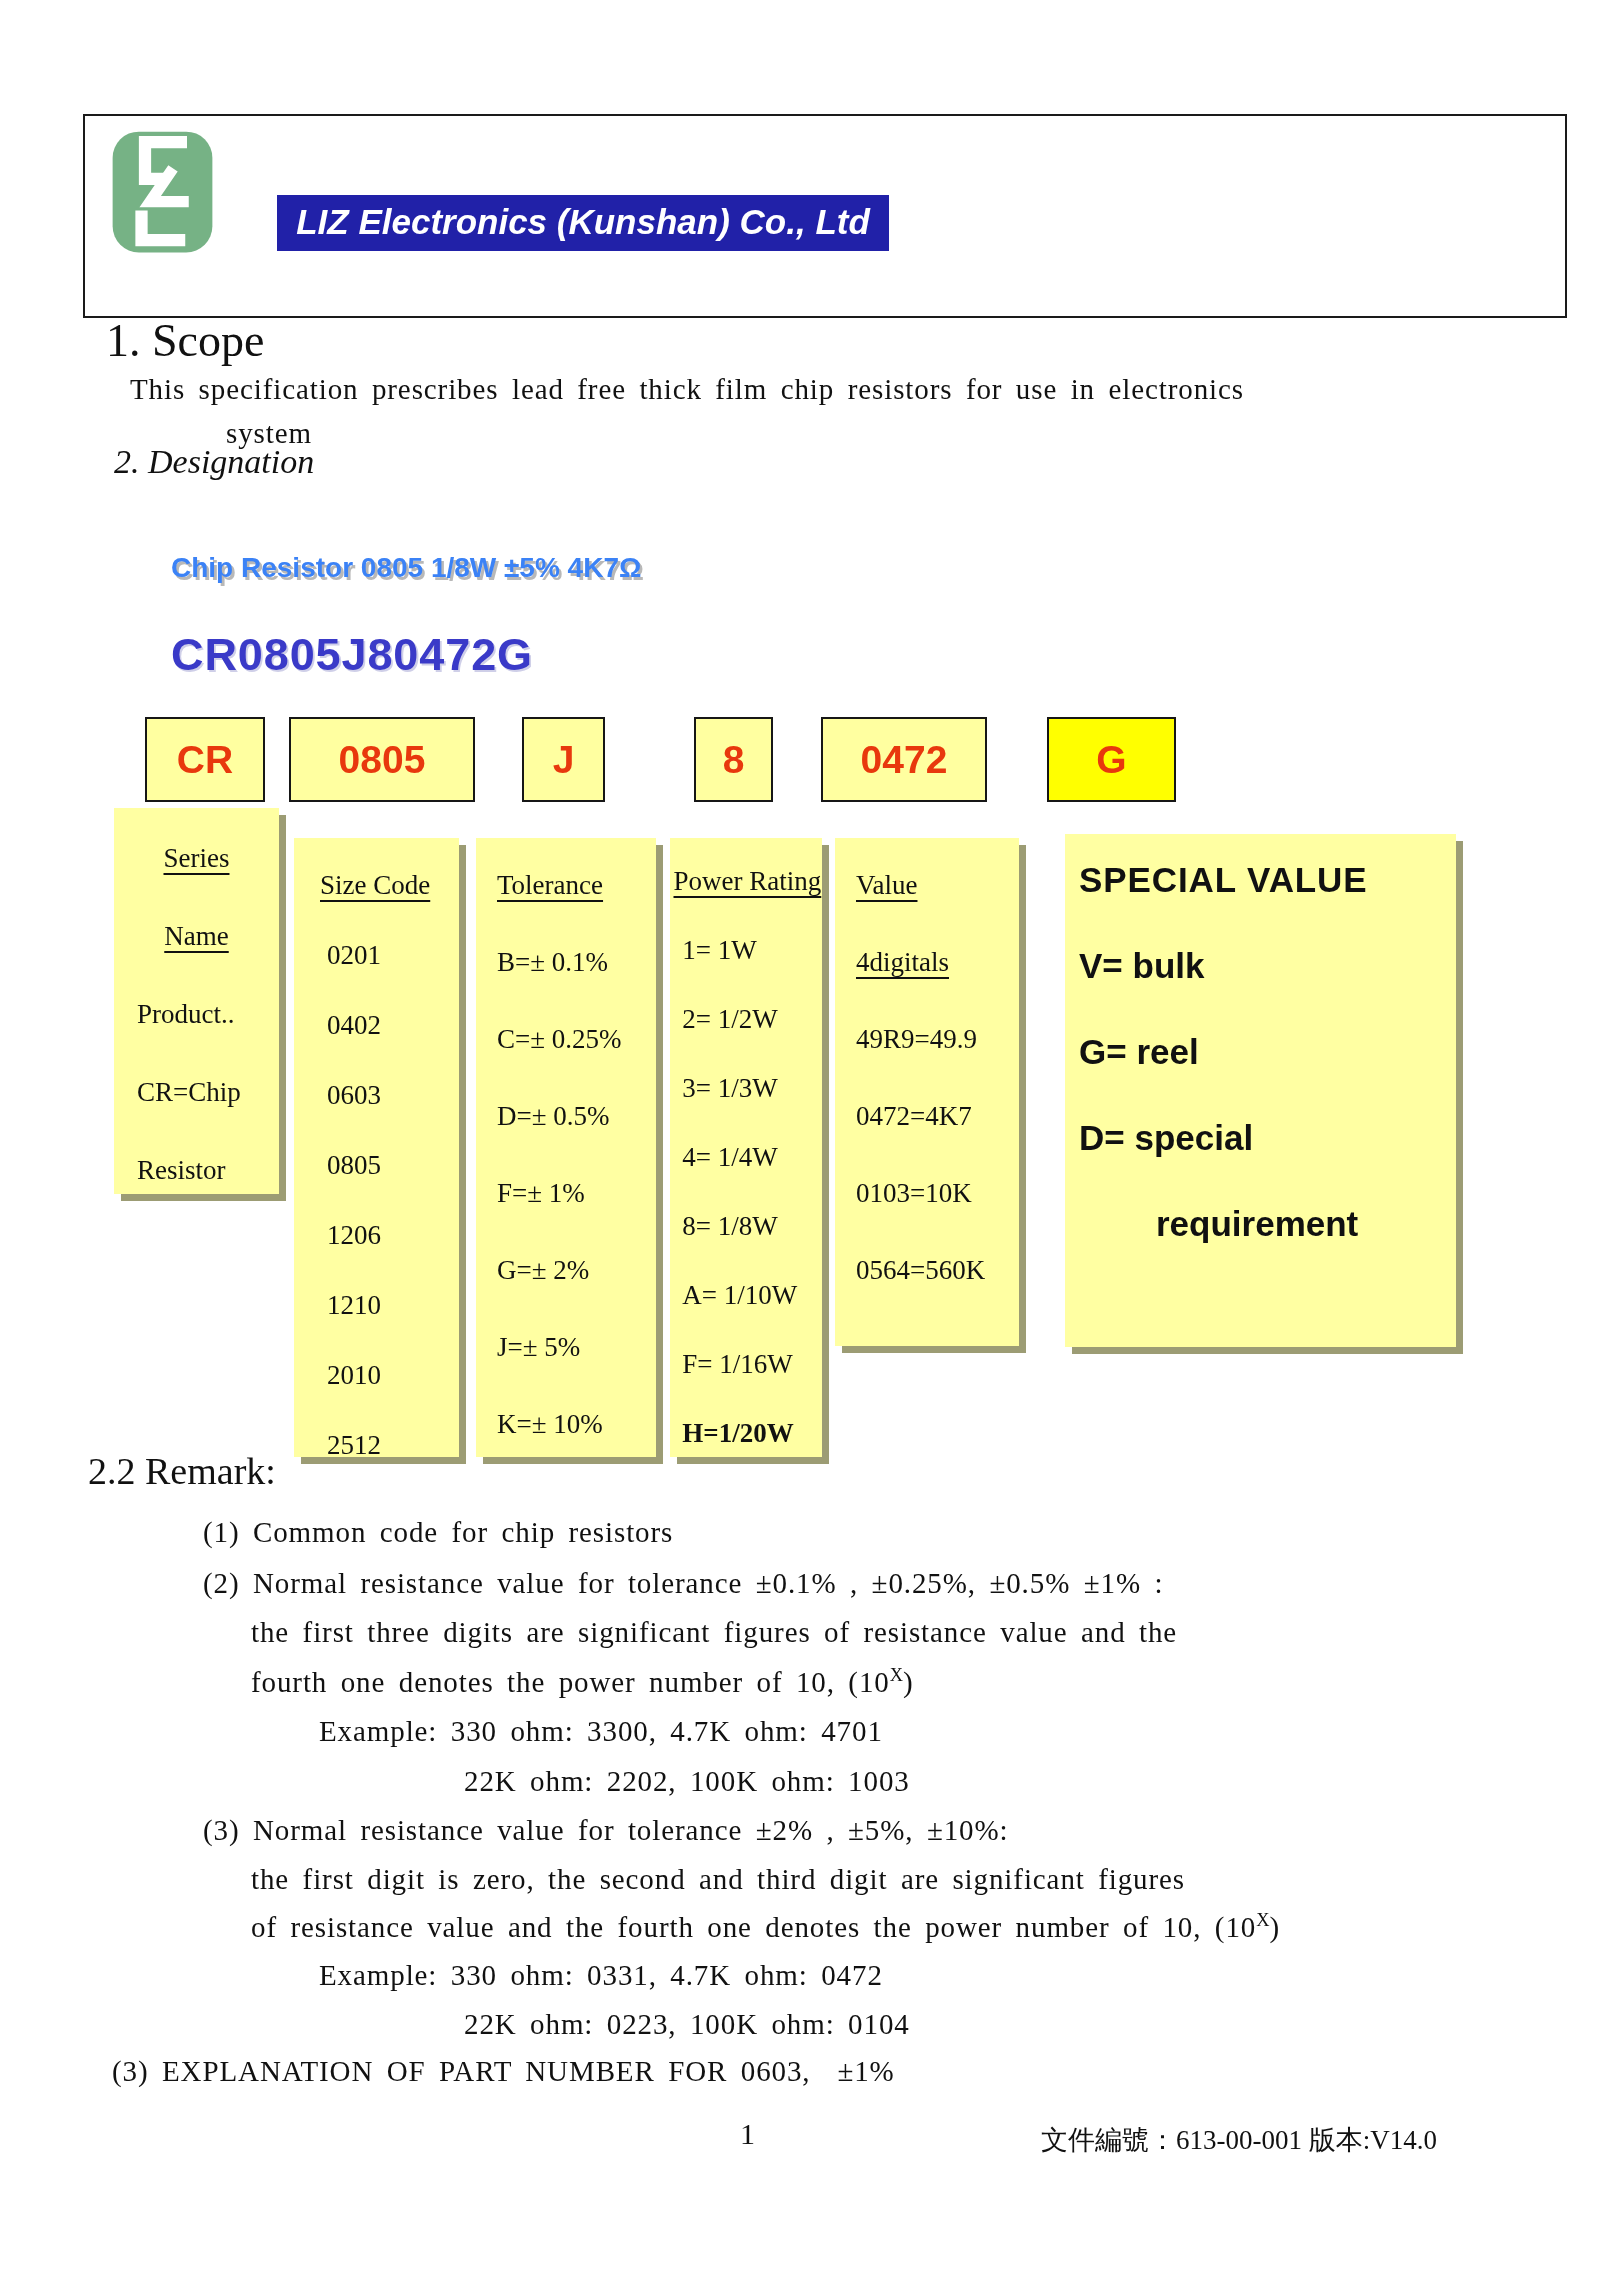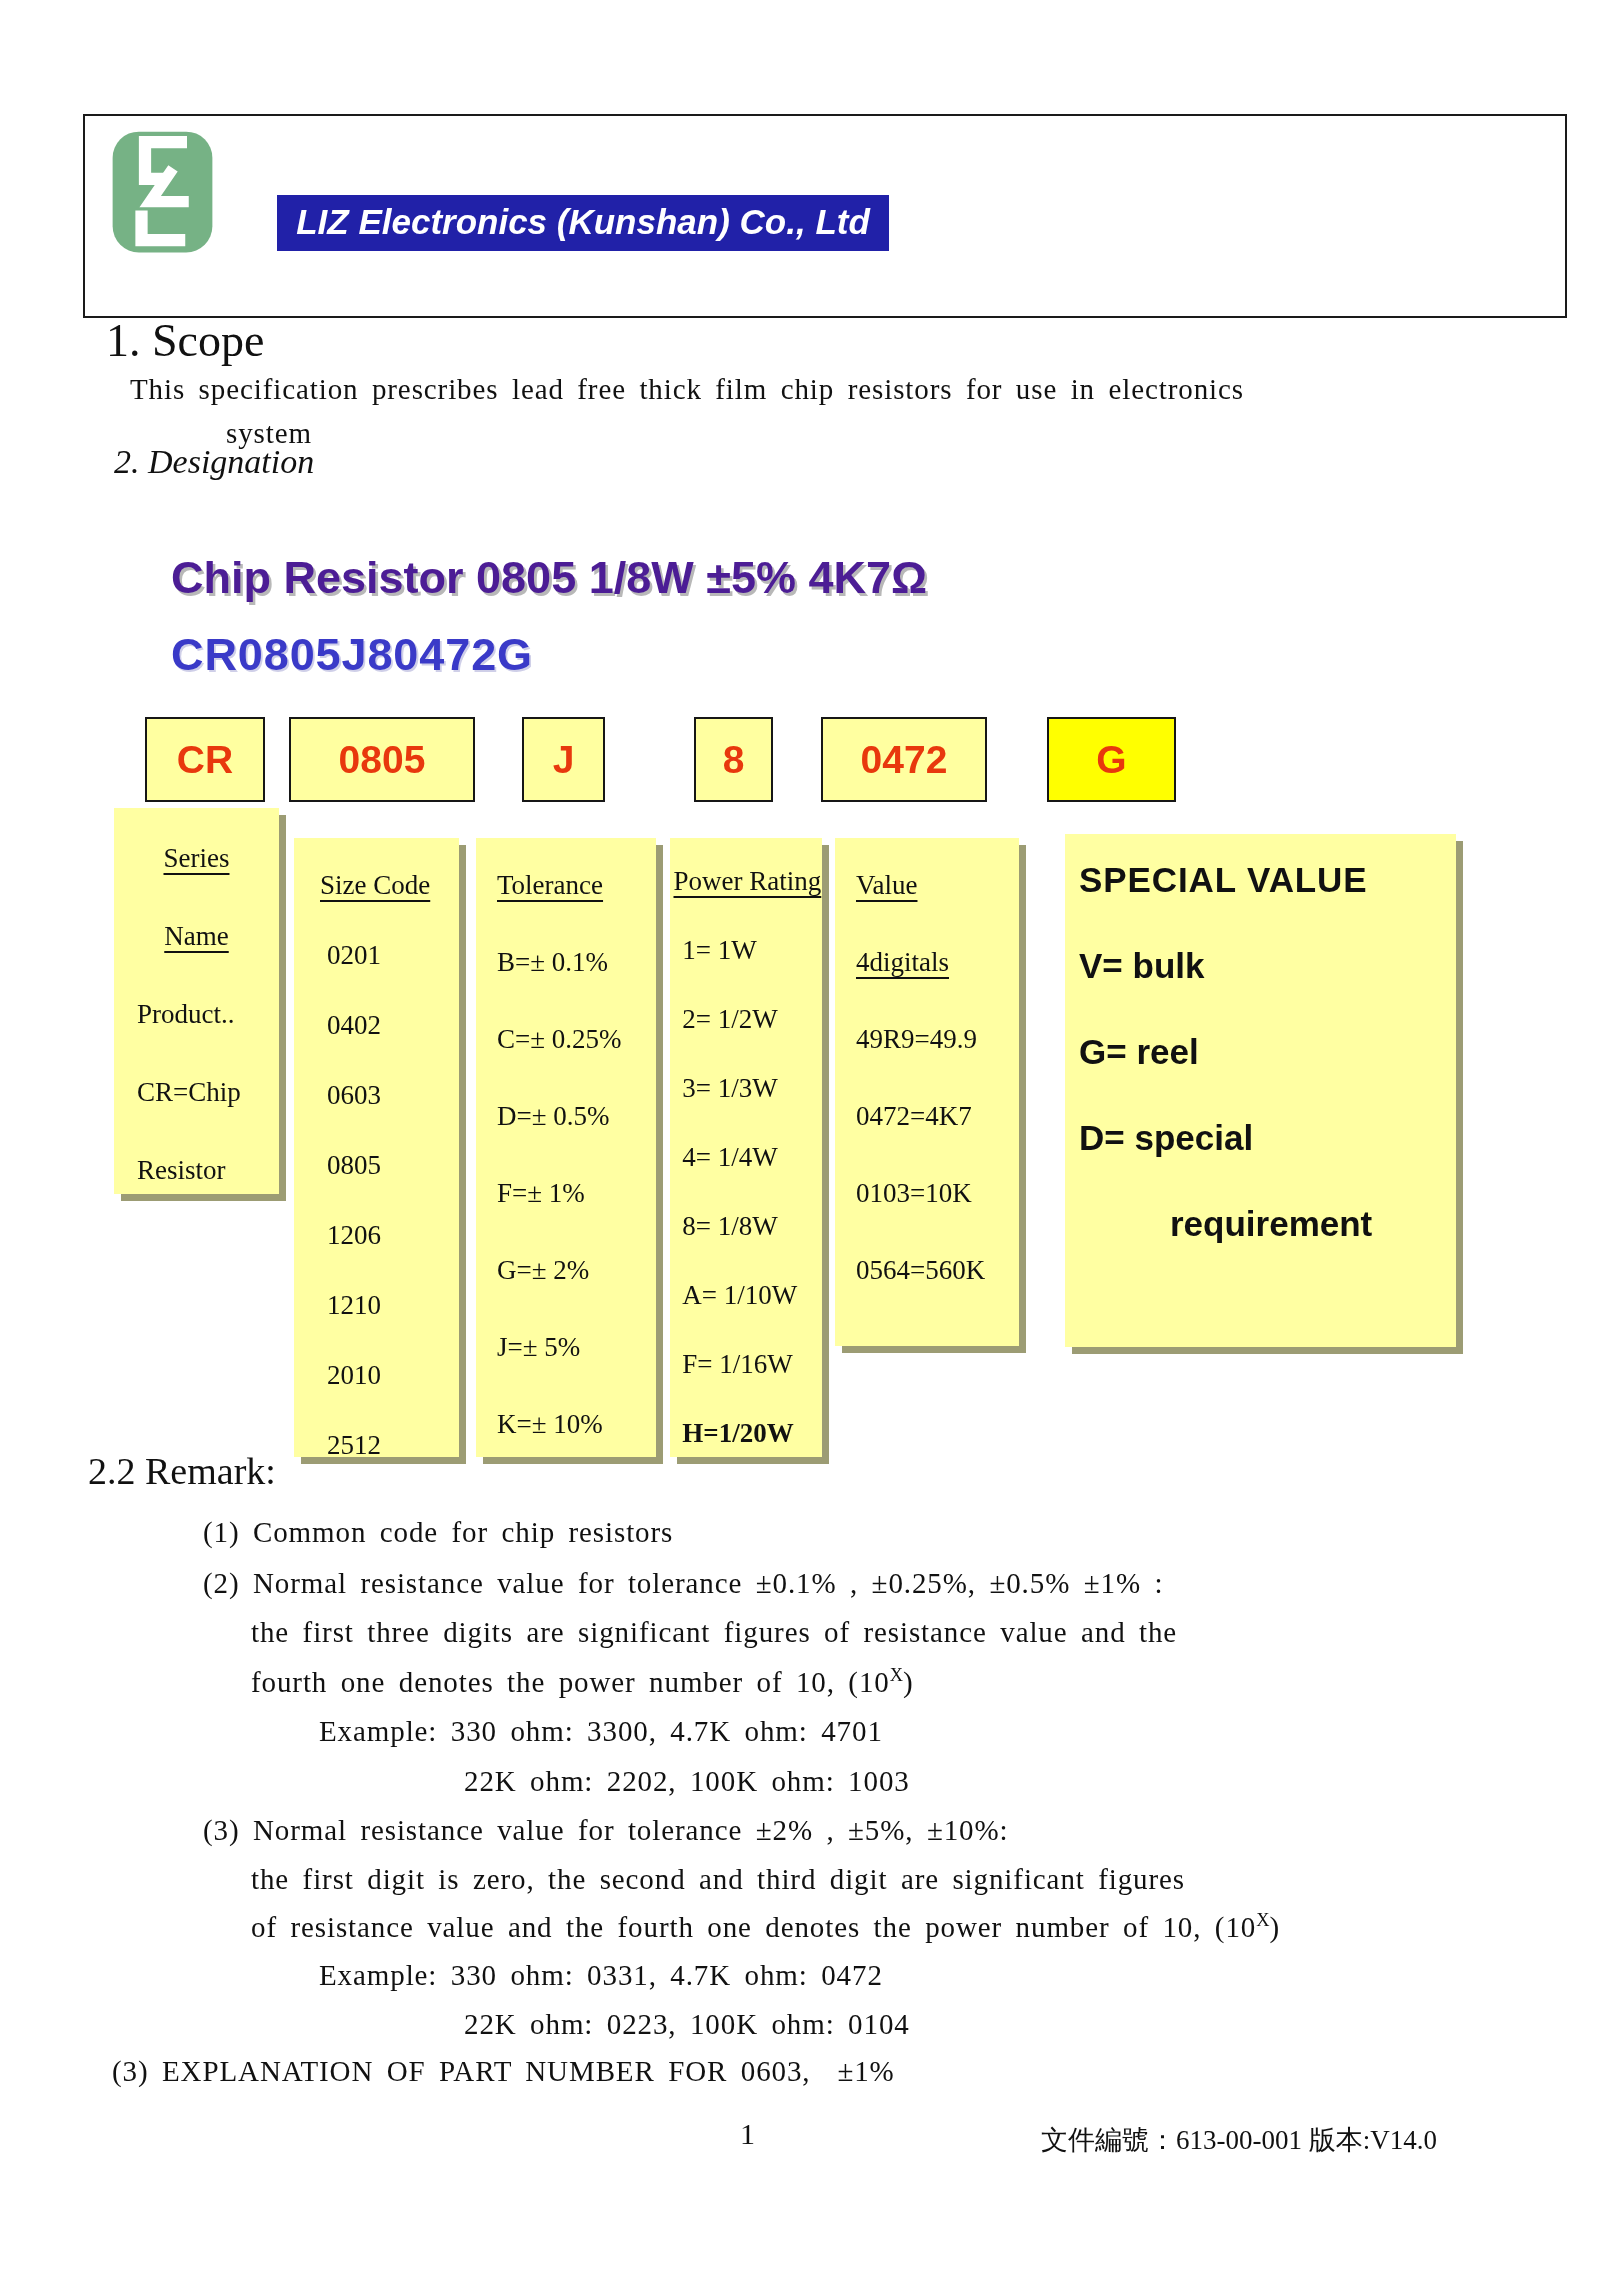--- a/index.html
+++ b/index.html
@@ -19,21 +19,21 @@
             font-size:46px;color:#2222E6;margin-left:10.5px;vertical-align:-5.3px;}
 
   
   .h-scope{left:92px;top:314px;font-size:46px;margin-left:14px;}
   .scope-l1{left:130px;top:373px;font-size:29px;letter-spacing:0.9px;word-spacing:5.3px;white-space:pre;}
   .scope-l2{left:226px;top:417px;font-size:29px;letter-spacing:0.9px;}
   .h-desig{left:114px;top:443px;font-style:italic;font-size:34px;}
 
   
   .product-title{left:171px;top:552px;font-family:"Liberation Sans",sans-serif;font-weight:bold;
-                 font-size:45px;color:#4c1d95;text-shadow:2.6px 2.6px 0 #b8b8b8;white-space:nowrap;}
+                 font-size:28px;color:#3b82f6;text-shadow:2.6px 2.6px 0 #b8b8b8;white-space:nowrap;}
   .part-number{left:171px;top:629px;font-family:"Liberation Sans",sans-serif;font-weight:bold;
                font-size:45px;color:#3A3AC8;text-shadow:1.8px 1.8px 0 #cfcfe8;letter-spacing:0.9px;}
   .code-box{top:717px;height:81px;border:2.6px solid #161616;background:#FFFFA0;
             display:flex;align-items:center;justify-content:center;
             font-family:"Liberation Sans",sans-serif;font-weight:bold;font-size:39px;color:#E8380D;}
   .code-box.hl{background:#FFFF00;}
 
   
   .panel{background:#FFFFA2;box-shadow:7px 7px 0 #9c9c74;font-size:27px;
          display:flex;flex-direction:column;box-sizing:border-box;}
@@ -49,21 +49,21 @@
   .panel-tol .row{padding-left:21px;}
   .panel-pow{padding-top:28px;gap:38px;}
   .panel-pow .row{padding-left:12.3px;}
   .panel-pow .hdr{padding-left:3.5px;}
   .panel-pow .bold{font-weight:bold;}
   .panel-val{padding-top:32px;gap:46px;}
   .panel-val .row{padding-left:21px;}
   .panel-special{padding-top:26px;gap:46px;font-family:"Liberation Sans",sans-serif;font-weight:bold;}
   .panel-special .hdr{font-size:39px;padding-left:14px;letter-spacing:0.9px;}
   .panel-special .row{font-size:35px;padding-left:14px;}
-  .panel-special .cont{padding-left:91px;margin-left:14px;}
+  .panel-special .cont{padding-left:91px;}
 
   
   .remark-heading{left:88px;top:1449px;font-size:38px;}
   .r-line{font-size:29px;letter-spacing:0.9px;word-spacing:5.3px;white-space:pre;}
   .r-line sup{font-size:18.4px;letter-spacing:0;}
 
   
   .page-num{left:740px;top:2117px;font-size:30px;}
   .doc-num{left:1041px;top:2122px;font-size:27px;white-space:nowrap;}
 </style>

